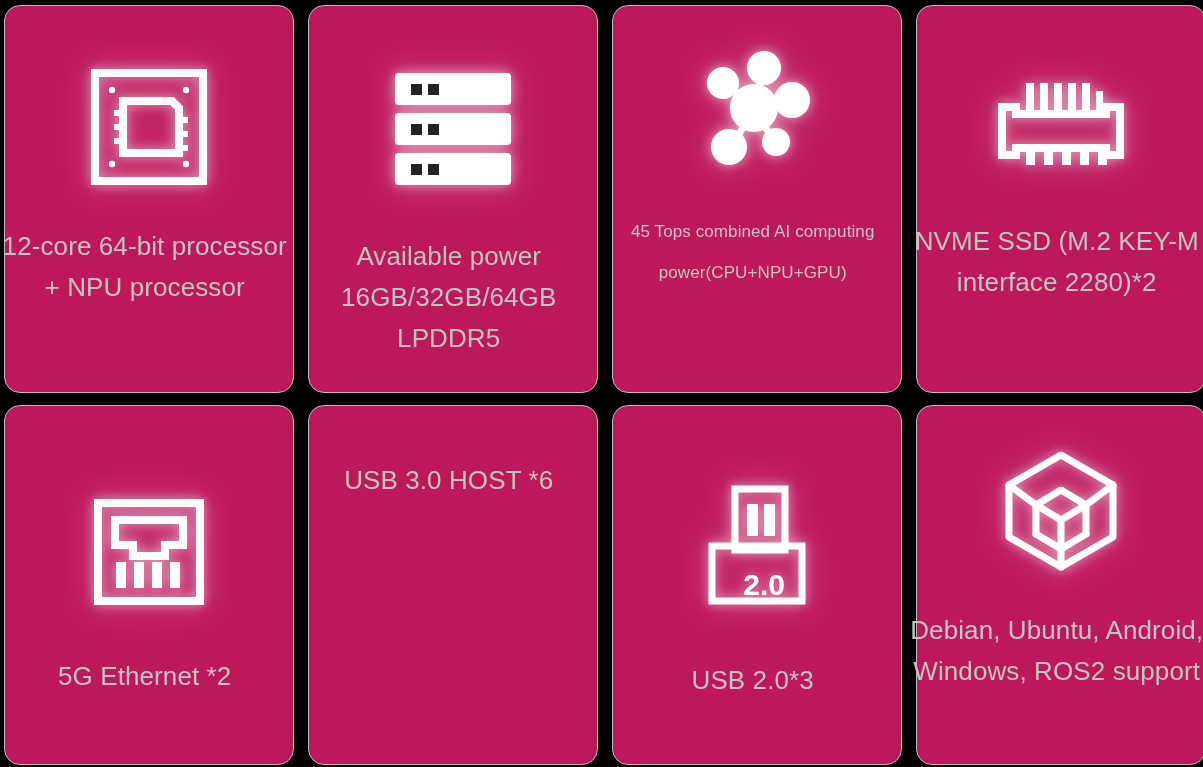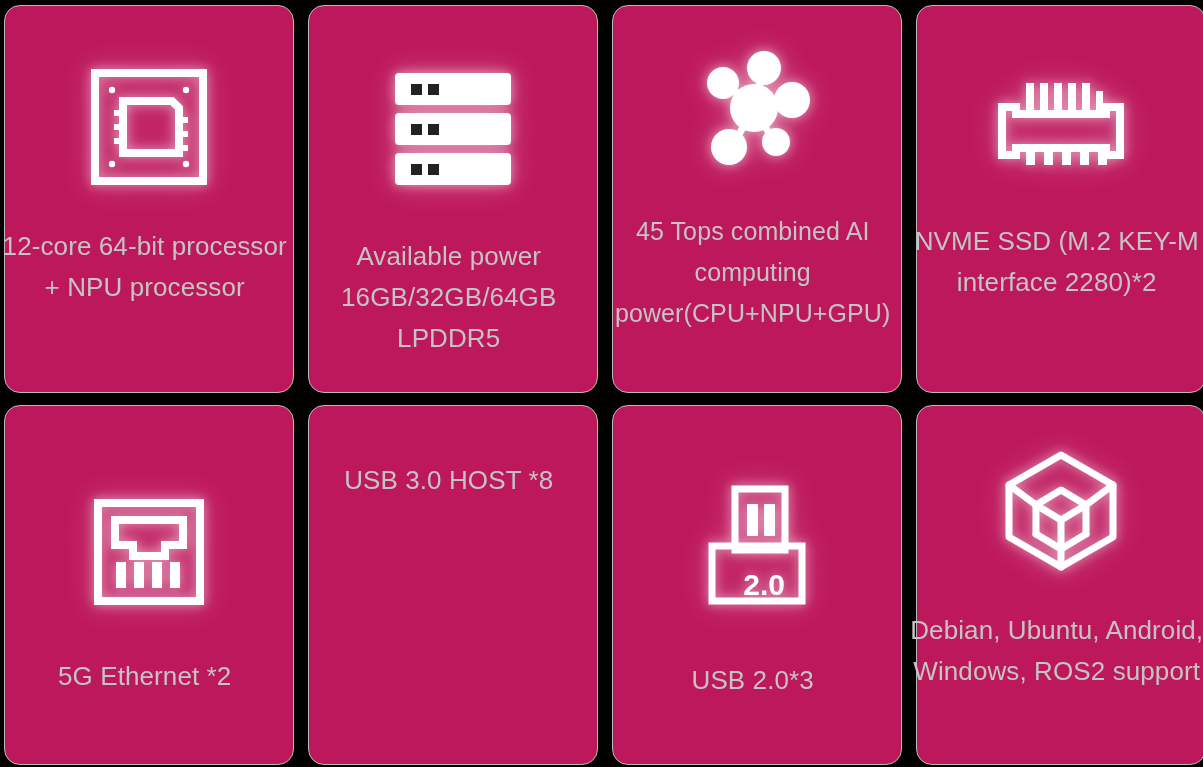--- a/index.html
+++ b/index.html
@@ -69,21 +69,21 @@
   }
 
   
   .card-cpu .card-icon    { margin-top: 62px; }
   .card-cpu .card-caption { margin-top: 40px; }
 
   .card-mem .card-icon    { margin-top: 64px; }
   .card-mem .card-caption { margin-top: 48px; }
 
   .card-ai .card-icon     { margin-top: 42px; }
-  .card-ai .card-caption  { margin-top: 38px; font-size: 25px; line-height: 41px; }
+  .card-ai .card-caption  { margin-top: 38px; font-size: 17px; line-height: 41px; }
 
   .card-ssd .card-icon    { margin-top: 75px; }
   .card-ssd .card-caption { margin-top: 52px; }
 
   
   .card-eth .card-icon    { margin-top: 92px; }
   .card-eth .card-caption { margin-top: 50px; }
 
   .card-usb3 .card-icon   { margin-top: 78px; }
   .card-usb3 .card-caption{ margin-top: 54px; }
@@ -213,21 +213,21 @@
           <rect x="41" y="64" width="10" height="26"></rect>
           <rect x="59" y="64" width="10" height="26"></rect>
           <rect x="77" y="64" width="10" height="26"></rect>
         </g>
       </svg>
     </div>
     <div class="card-caption">5G Ethernet *2</div>
   </div>
 
   <div class="feature-card card-usb3">
-    <div class="card-caption">USB 3.0 HOST *8</div>
+    <div class="card-caption">USB 3.0 HOST *6</div>
   </div>
 
   <div class="feature-card card-usb2">
     <div class="card-icon">
       <svg width="100" height="122" viewBox="0 0 100 122" fill="none">
         <path d="M28 5 H78 V66 H28 Z" stroke="#ffffff" stroke-width="7" fill="none"></path>
         <g fill="#ffffff">
           <rect x="40" y="20" width="11" height="32"></rect>
           <rect x="57" y="20" width="11" height="32"></rect>
         </g>

